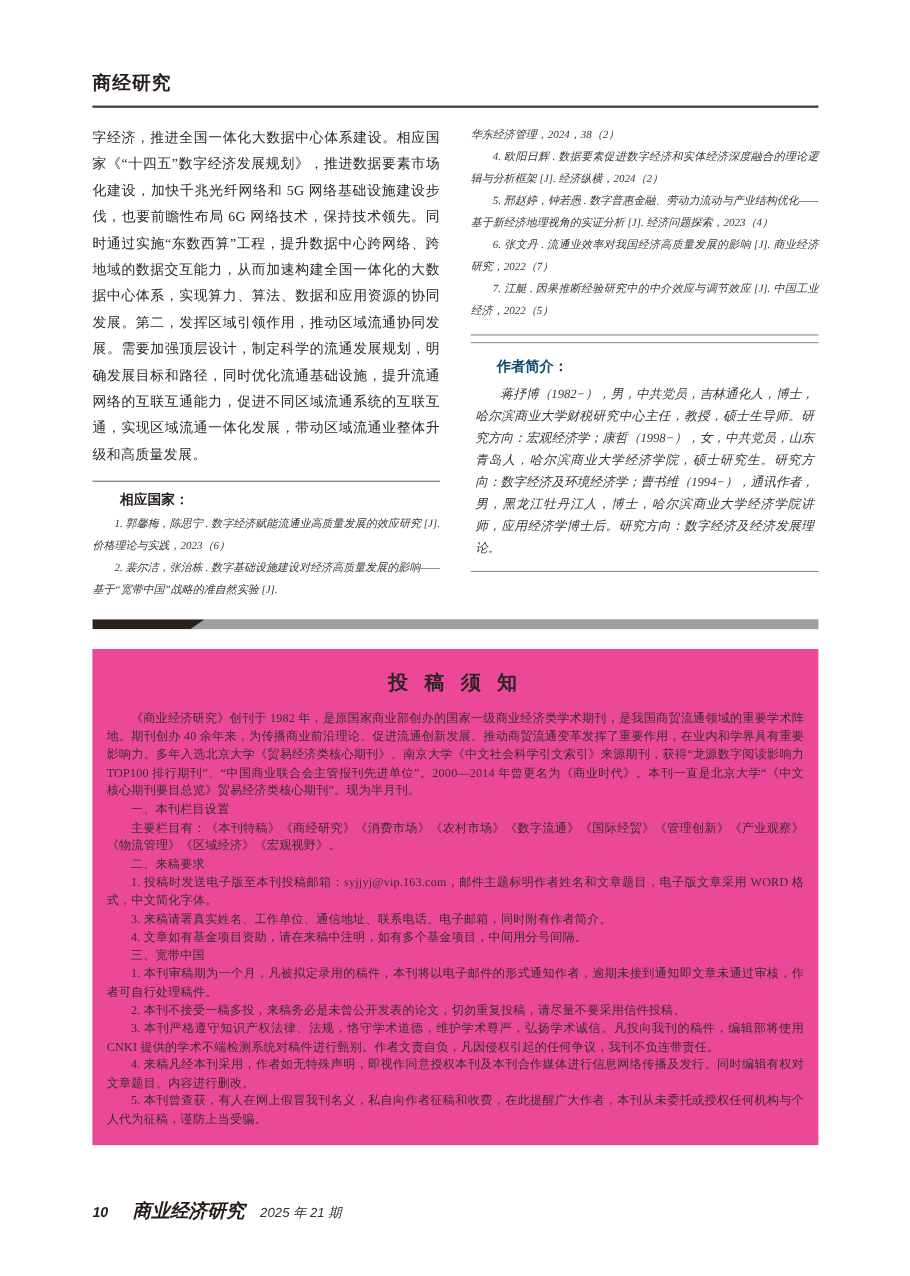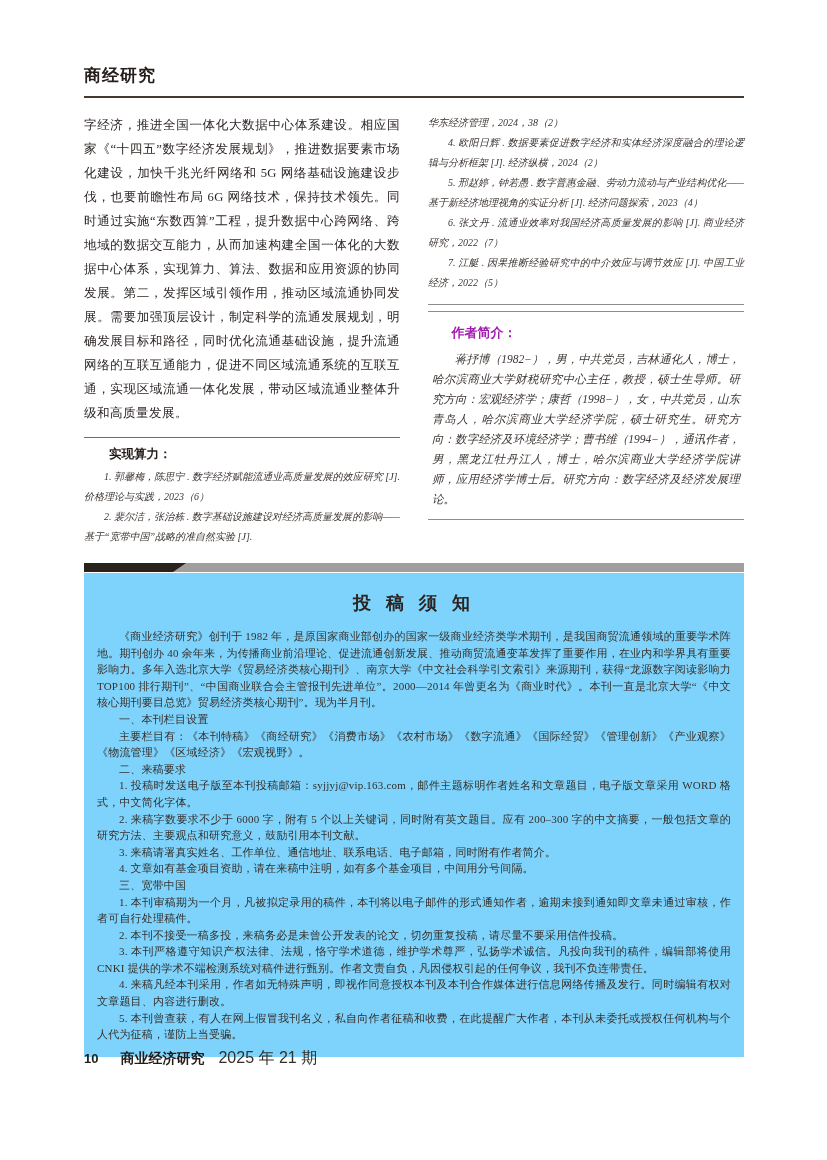--- a/index.html
+++ b/index.html
@@ -21,60 +21,60 @@
   .rule{border-top:1.5px solid #6f6b67;margin:12px 0 8px 0;}
   .refs-heading{font-family:"Liberation Sans","DejaVu Sans",sans-serif;
        font-weight:bold;font-size:12.5px;color:#251d1a;text-indent:2em;margin:6px 0 4px 0;}
   .ref{margin:0;font-size:10px;line-height:20px;text-align:justify;
        font-style:italic;color:#3b3431;text-indent:2em;}
   .ref.no-indent{text-indent:0;}
   .double-rule{margin-top:11px;height:6px;border-top:1.5px solid #8f8c89;
        border-bottom:1.5px solid #8f8c89;}
   .author-box{padding:12px 4px 10px 4px;}
   .author-heading{font-family:"Liberation Sans","DejaVu Sans",sans-serif;
-       font-weight:bold;font-size:13px;color:#a21caf;text-indent:1.5em;margin:0 0 7px 0;}
+       font-weight:bold;font-size:13px;color:#0c4a6e;text-indent:1.5em;margin:0 0 7px 0;}
   .author-text{margin:0;font-size:11.5px;line-height:20px;text-align:justify;
        font-style:italic;color:#3b3431;text-indent:2em;}
   .single-rule{border-top:1.5px solid #8f8c89;}
 
   
   .notice{margin-top:16px;}
   .notice-bar{height:9px;background:#a19f9d;position:relative;}
   .notice-bar-dark{position:absolute;left:0;top:0;height:9px;width:102px;
        background:#2b211c;
        clip-path:polygon(0 0,100% 0,calc(100% - 13px) 100%,0 100%);}
-  .notice-box{margin-top:1px;background:#7dd3fc;padding:16px 13px 14px 13px;}
+  .notice-box{margin-top:18px;background:#ec4899;padding:16px 13px 14px 13px;}
   .notice-title{margin:2px 0 13px 0;text-align:center;
        font-family:"Liberation Sans","DejaVu Sans",sans-serif;
        font-weight:bold;font-size:18px;letter-spacing:5px;color:#2b2420;}
   .notice-p{margin:0;font-size:11px;line-height:16.6px;text-align:justify;
        text-indent:2em;color:#36302b;letter-spacing:0.2px;}
 
   
-  .footer{position:absolute;left:84px;top:1048px;display:flex;align-items:baseline;
-       font-family:"Liberation Sans","DejaVu Sans",sans-serif;}
+  .footer{position:absolute;left:84px;top:1089px;display:flex;align-items:baseline;
+       font-family:"Liberation Sans","DejaVu Sans",sans-serif;font-style:italic;}
   .page-num{font-weight:bold;font-size:13px;color:#241c19;}
-  .journal-name{font-weight:bold;font-size:14px;color:#241c19;margin-left:22px;}
-  .issue{font-size:16px;color:#36302b;margin-left:14px;}
+  .journal-name{font-weight:bold;font-size:17px;color:#241c19;margin-left:22px;}
+  .issue{font-size:12px;color:#36302b;margin-left:14px;}
 </style>
 </head>
 <body>
 
 <div class="page">
   <div class="content">
 
     <header>
       <div class="header-title">商经研究</div>
     </header>
 
     <div class="columns">
       <div class="col">
         <p class="body-text">字经济，推进全国一体化大数据中心体系建设。相应国家《“十四五”数字经济发展规划》，推进数据要素市场化建设，加快千兆光纤网络和 5G 网络基础设施建设步伐，也要前瞻性布局 6G 网络技术，保持技术领先。同时通过实施“东数西算”工程，提升数据中心跨网络、跨地域的数据交互能力，从而加速构建全国一体化的大数据中心体系，实现算力、算法、数据和应用资源的协同发展。第二，发挥区域引领作用，推动区域流通协同发展。需要加强顶层设计，制定科学的流通发展规划，明确发展目标和路径，同时优化流通基础设施，提升流通网络的互联互通能力，促进不同区域流通系统的互联互通，实现区域流通一体化发展，带动区域流通业整体升级和高质量发展。</p>
         <div class="rule"></div>
-        <div class="refs-heading">实现算力：</div>
+        <div class="refs-heading">相应国家：</div>
         <div>
 
             <p class="ref">1. 郭馨梅，陈思宁 . 数字经济赋能流通业高质量发展的效应研究 [J]. 价格理论与实践，2023（6）</p>
 
             <p class="ref">2. 裴尔洁，张治栋 . 数字基础设施建设对经济高质量发展的影响——基于“宽带中国”战略的准自然实验 [J].</p>
           </div>
       </div>
 
       <div class="col">
         <p class="ref no-indent">华东经济管理，2024，38（2）</p>
@@ -114,21 +114,20 @@
                   <p class="notice-p">主要栏目有：《本刊特稿》《商经研究》《消费市场》《农村市场》《数字流通》《国际经贸》《管理创新》《产业观察》《物流管理》《区域经济》《宏观视野》。</p>
                 </div>
             </div>
 
             <div class="notice-section">
               <p class="notice-p">二、来稿要求</p>
               <div>
 
                   <p class="notice-p">1. 投稿时发送电子版至本刊投稿邮箱：syjjyj@vip.163.com，邮件主题标明作者姓名和文章题目，电子版文章采用 WORD 格式，中文简化字体。</p>
 
-                  <p class="notice-p">2. 来稿字数要求不少于 6000 字，附有 5 个以上关键词，同时附有英文题目。应有 200–300 字的中文摘要，一般包括文章的研究方法、主要观点和研究意义，鼓励引用本刊文献。</p>
 
                   <p class="notice-p">3. 来稿请署真实姓名、工作单位、通信地址、联系电话、电子邮箱，同时附有作者简介。</p>
 
                   <p class="notice-p">4. 文章如有基金项目资助，请在来稿中注明，如有多个基金项目，中间用分号间隔。</p>
                 </div>
             </div>
 
             <div class="notice-section">
               <p class="notice-p">三、宽带中国</p>
               <div>

